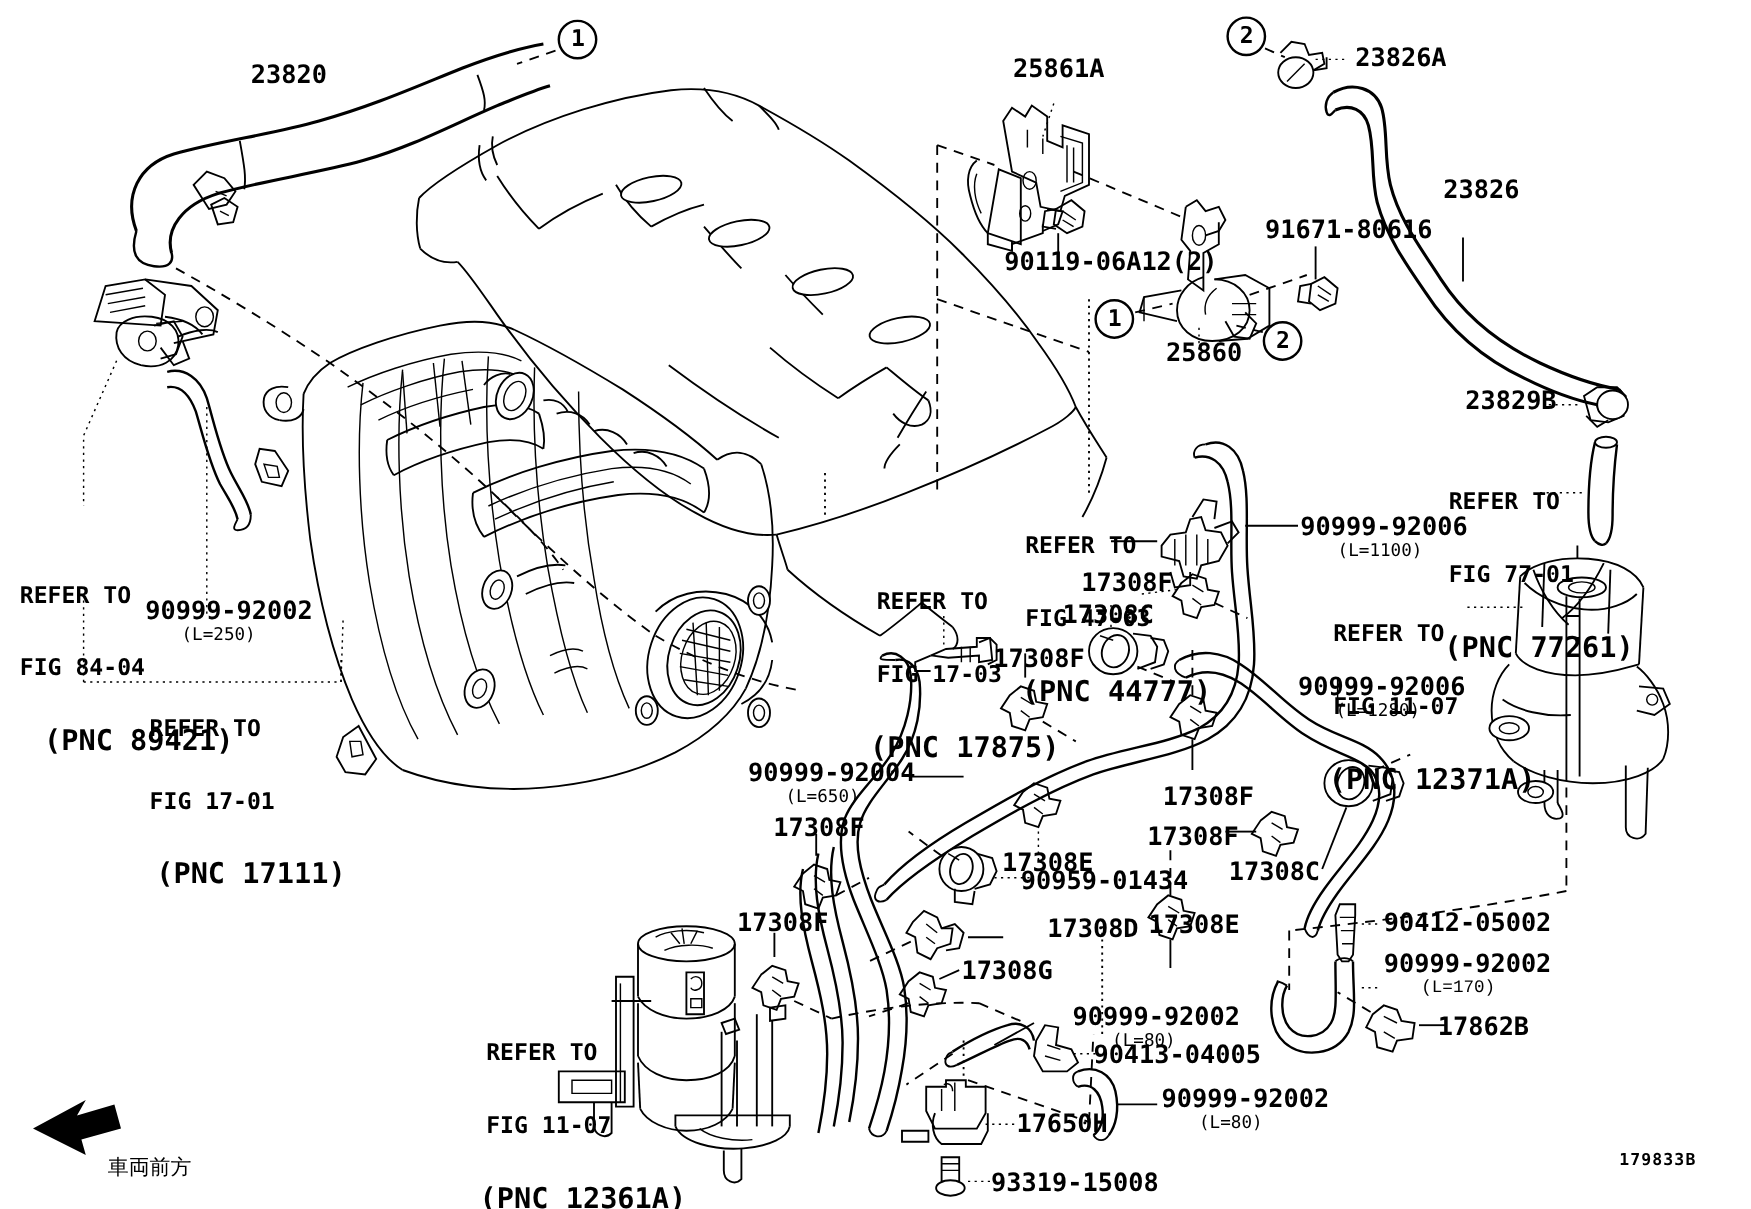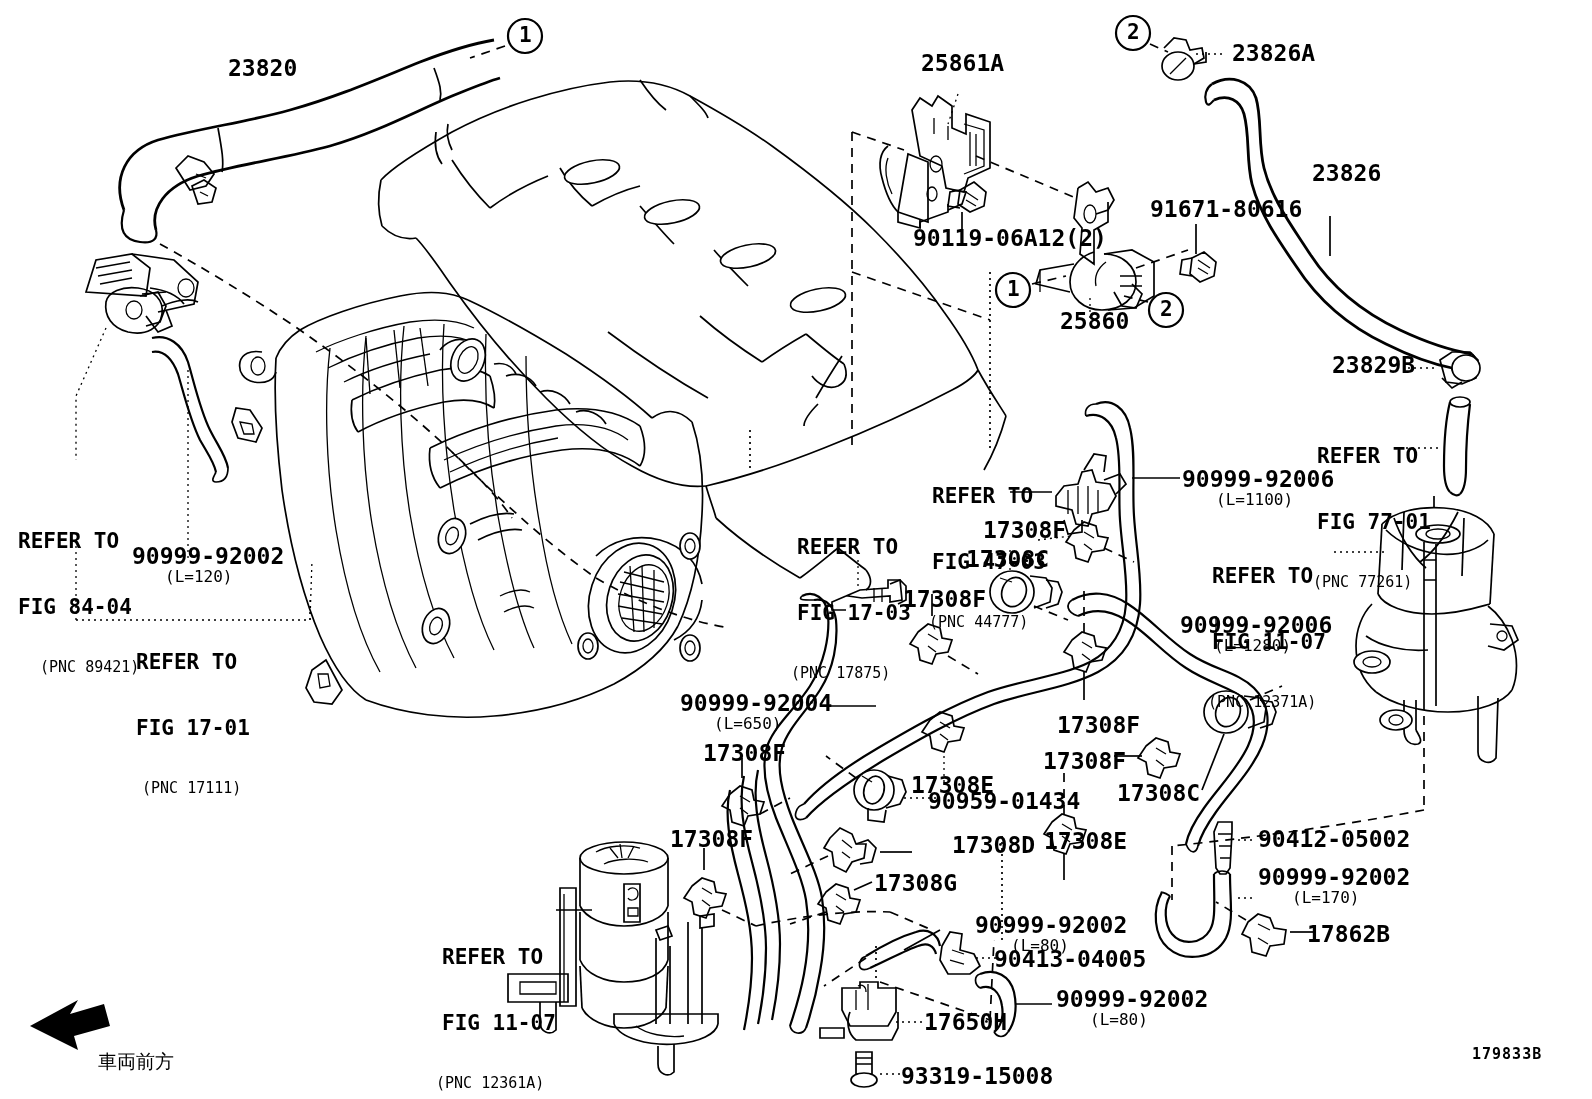--- a/index.html
+++ b/index.html
@@ -3,21 +3,21 @@
 <meta charset="utf-8">
 <style>
   html,body{margin:0;padding:0;background:#fff;}
   #page{position:relative;width:1592px;height:1099px;background:#fff;
         font-family:"DejaVu Sans Mono","Liberation Mono",monospace;overflow:hidden;}
   .lbl{position:absolute;color:#000;white-space:pre;line-height:1.18;}
   .pn{font-weight:bold;font-size:23px;letter-spacing:0px;}
   .pn-sm{font-weight:bold;font-size:21px;}
   .ref{font-weight:bold;font-size:21px;line-height:1.35;}
   .sub{font-weight:normal;font-size:16px;}
-  .refsub{font-weight:normal;font-size:15px;}
+  .refsub{font-weight:bold;font-size:26px;}
   .vfs{font-family:"DejaVu Sans","Liberation Sans",sans-serif;font-size:19px;line-height:1.25;}
   .figid{font-weight:bold;font-size:15px;letter-spacing:1px;}
   svg.art{position:absolute;left:0;top:0;width:1592px;height:1099px;}
   svg.art *{vector-effect:non-scaling-stroke;}
   .ln{fill:none;stroke:#000;}
   .w1{stroke-width:1.3;}
   .w15{stroke-width:1.7;}
   .w2{stroke-width:2.2;}
   .w25{stroke-width:2.8;}
   .dash{stroke-dasharray:9 7;}
@@ -626,21 +626,21 @@
 <div class="lbl pn" style="left:228px;top:55px;">23820</div>
 <div class="lbl pn" style="left:921px;top:50px;">25861A</div>
 <div class="lbl pn" style="left:913px;top:225px;">90119-06A12(2)</div>
 <div class="lbl pn" style="left:1060px;top:308px;">25860</div>
 <div class="lbl pn" style="left:1150px;top:196px;">91671-80616</div>
 <div class="lbl pn" style="left:1232px;top:40px;">23826A</div>
 <div class="lbl pn" style="left:1312px;top:160px;">23826</div>
 <div class="lbl pn" style="left:1332px;top:352px;">23829B</div>
 
 <div class="lbl pn" style="left:132px;top:543px;">90999-92002</div>
-<div class="lbl sub" style="left:165px;top:568px;">(L=120)</div>
+<div class="lbl sub" style="left:165px;top:568px;">(L=250)</div>
 
 <div class="lbl pn" style="left:680px;top:690px;">90999-92004</div>
 <div class="lbl sub" style="left:714px;top:715px;">(L=650)</div>
 
 <div class="lbl pn" style="left:1182px;top:466px;">90999-92006</div>
 <div class="lbl sub" style="left:1216px;top:491px;">(L=1100)</div>
 
 <div class="lbl pn" style="left:1180px;top:612px;">90999-92006</div>
 <div class="lbl sub" style="left:1214px;top:637px;">(L=1280)</div>
 
@@ -654,21 +654,21 @@
 <div class="lbl pn" style="left:1117px;top:780px;">17308C</div>
 <div class="lbl pn" style="left:911px;top:772px;">17308E</div>
 <div class="lbl pn" style="left:1044px;top:828px;">17308E</div>
 <div class="lbl pn" style="left:914px;top:832px;margin-left:38px;">17308D</div>
 <div class="lbl pn" style="left:874px;top:870px;">17308G</div>
 
 <div class="lbl pn" style="left:928px;top:788px;">90959-01434</div>
 
 <div class="lbl pn" style="left:1258px;top:826px;">90412-05002</div>
 <div class="lbl pn" style="left:1258px;top:864px;">90999-92002</div>
-<div class="lbl sub" style="left:1292px;top:889px;">(L=170)</div>
+<div class="lbl sub" style="left:1292px;top:889px;font-family:Liberation Mono, monospace;">(L=170)</div>
 <div class="lbl pn" style="left:1307px;top:921px;">17862B</div>
 
 <div class="lbl pn" style="left:975px;top:912px;">90999-92002</div>
 <div class="lbl sub" style="left:1011px;top:937px;">(L=80)</div>
 <div class="lbl pn" style="left:994px;top:946px;">90413-04005</div>
 <div class="lbl pn" style="left:1056px;top:986px;">90999-92002</div>
 <div class="lbl sub" style="left:1090px;top:1011px;">(L=80)</div>
 
 <div class="lbl pn" style="left:924px;top:1009px;">17650H</div>
 <div class="lbl pn" style="left:901px;top:1063px;">93319-15008</div>

